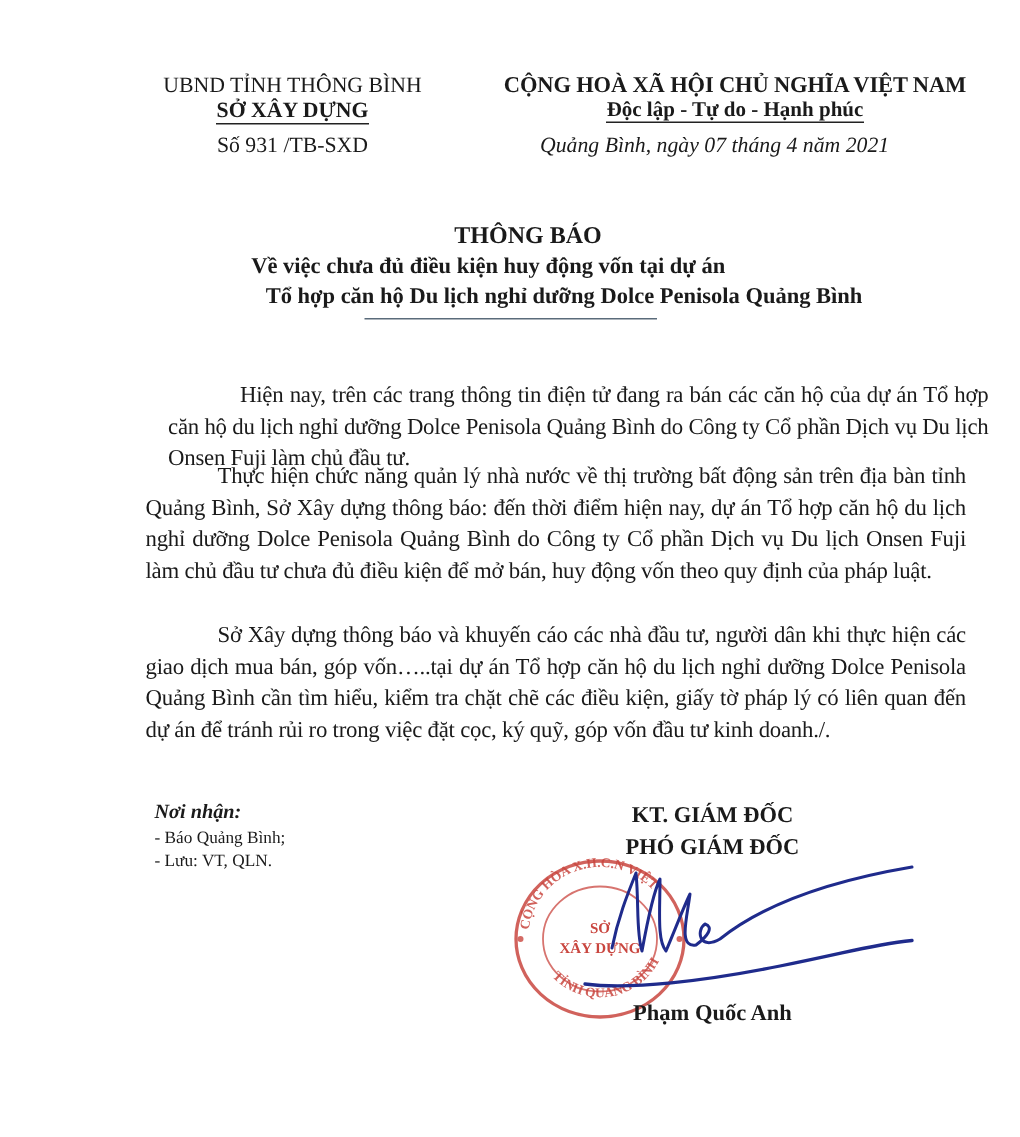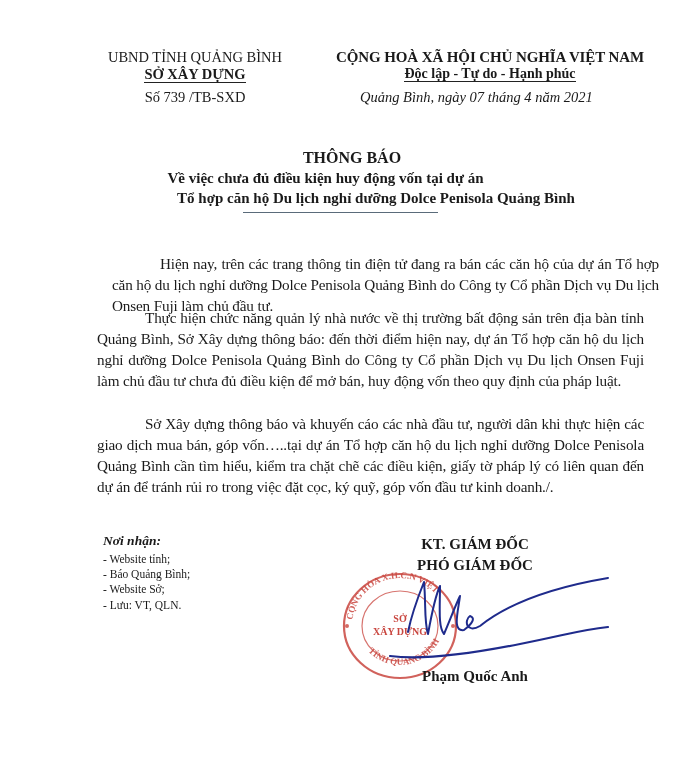--- a/index.html
+++ b/index.html
@@ -47,42 +47,40 @@
   #sign-1 { left:395px; top:536px; width:160px; font-size:15px; }
   #sign-2 { left:395px; top:557px; width:160px; font-size:15px; }
   #signer-name { left:395px; top:668px; width:160px; font-size:15px; }
 
   #stamp { left:330px; top:568px; width:140px; height:112px; }
   #signature { left:380px; top:572px; width:230px; height:100px; }
 </style>
 </head>
 <body>
 
-<div id="agency-parent" class="abs center">UBND TỈNH QUẢNG BÌNH</div>
+<div id="agency-parent" class="abs center">UBND TỈNH THÔNG BÌNH</div>
 <div id="agency-name" class="abs center bold"><span>SỞ XÂY DỰNG</span></div>
-<div id="doc-number" class="abs center">Số  739  /TB-SXD</div>
+<div id="doc-number" class="abs center">Số  931  /TB-SXD</div>
 
 <div id="nation" class="abs center bold">CỘNG HOÀ XÃ HỘI CHỦ NGHĨA VIỆT NAM</div>
 <div id="motto" class="abs center bold"><span>Độc lập - Tự do - Hạnh phúc</span></div>
 <div id="date-line" class="abs">Quảng Bình, ngày  07 tháng  4    năm 2021</div>
 
 <div id="doc-type" class="abs center bold">THÔNG BÁO</div>
 <div id="subject-1" class="abs center bold">Về việc chưa đủ điều kiện huy động vốn tại dự án</div>
 <div id="subject-2" class="abs center bold">Tổ hợp căn hộ Du lịch nghỉ dưỡng Dolce Penisola Quảng Bình</div>
 <div id="title-rule" class="abs"></div>
 
 <p id="para-1" class="para" style="margin:15px">Hiện nay, trên các trang thông tin điện tử đang ra bán các căn hộ của dự án Tổ hợp căn hộ du lịch nghỉ dưỡng Dolce Penisola Quảng Bình do Công ty Cổ phần Dịch vụ Du lịch Onsen Fuji làm chủ đầu tư.</p>
 <p id="para-2" class="para" style="margin:0">Thực hiện chức năng quản lý nhà nước về thị trường bất động sản trên địa bàn tỉnh Quảng Bình, Sở Xây dựng thông báo: đến thời điểm hiện nay, dự án Tổ hợp căn hộ du lịch nghỉ dưỡng Dolce Penisola Quảng Bình do Công ty Cổ phần Dịch vụ Du lịch Onsen Fuji làm chủ đầu tư chưa đủ điều kiện để mở bán, huy động vốn theo quy định của pháp luật.</p>
 <p id="para-3" class="para" style="margin:0">Sở Xây dựng thông báo và khuyến cáo các nhà đầu tư, người dân khi thực hiện các giao dịch mua bán, góp vốn…..tại dự án Tổ hợp căn hộ du lịch nghỉ dưỡng Dolce Penisola Quảng Bình cần tìm hiểu, kiểm tra chặt chẽ các điều kiện, giấy tờ pháp lý có liên quan đến dự án để tránh rủi ro trong việc đặt cọc, ký quỹ, góp vốn đầu tư kinh doanh./.</p>
 
 <div id="recipients-heading" class="abs">Nơi nhận:</div>
 <ul id="recipients-list" class="abs">
-  <li>Website tỉnh;</li>
   <li>Báo Quảng Bình;</li>
-  <li>Website Sở;</li>
   <li>Lưu: VT, QLN.</li>
 </ul>
 
 <div id="sign-1" class="abs center bold">KT. GIÁM ĐỐC</div>
 <div id="sign-2" class="abs center bold">PHÓ GIÁM ĐỐC</div>
 
 <svg id="stamp" class="abs" viewBox="0 0 140 112">
   <defs>
     <path id="stamp-arc-top" d="M 22 58 A 48 48 0 0 1 118 58"></path>
     <path id="stamp-arc-bottom" d="M 28 66 A 44 44 0 0 0 112 66"></path>

